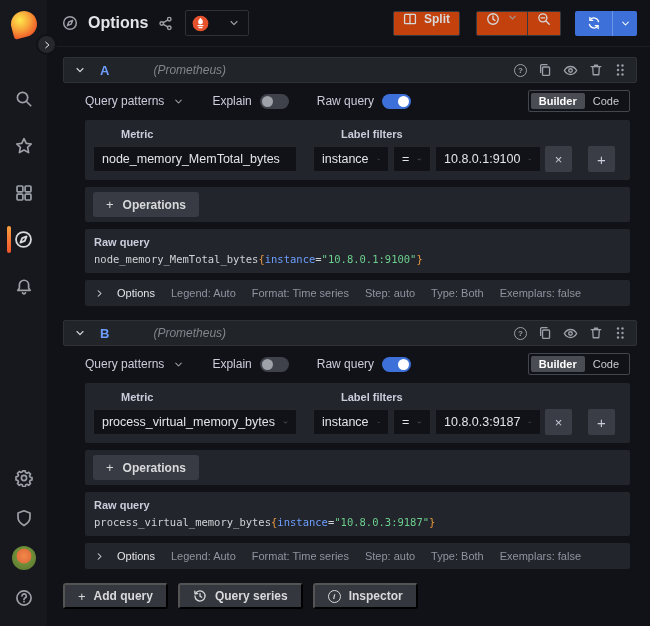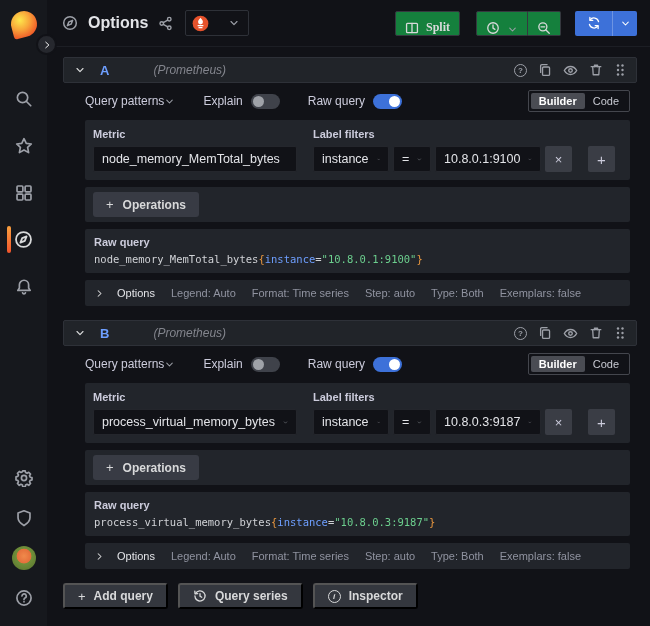--- a/index.html
+++ b/index.html
@@ -57,23 +57,23 @@
   .tb-title { display:flex; align-items:center; gap:8px; }
   .page-title { font-size:16px; font-weight:600; color:#e3e4e8; margin:0 2px; }
   .ds-picker {
     margin-left:12px; height:26px; width:64px;
     background:#111217; border:1px solid #2e3138; border-radius:2px;
     display:flex; align-items:center; justify-content:space-between; padding:0 8px 0 6px; cursor:pointer;
   }
   .prom-icon { width:17px; height:17px; }
   .tb-right { margin-left:auto; display:flex; align-items:center; }
   .tb-btn {
-    height:25px; background:#15803d; border:1px solid #35383f; border-radius:2px;
-    display:inline-flex; align-items:flex-end; gap:7px; padding:0 9px;
-    font-size:12px; font-weight:600; color:#d8d9da; cursor:pointer; white-space:nowrap;font-family:Liberation Serif, serif;
+    height:25px; background:#c2410c; border:1px solid #35383f; border-radius:2px;
+    display:inline-flex; align-items:flex-start; gap:7px; padding:0 9px;
+    font-size:12px; font-weight:600; color:#d8d9da; cursor:pointer; white-space:nowrap;
   }
   .gap8 { width:8px; } .gap14 { width:14px; }
   .btn-group { display:flex; }
   .btn-group .tb-btn:first-child { border-radius:2px 0 0 2px; }
   .btn-group .tb-btn:last-child { border-radius:0 2px 2px 0; border-left:none; }
   .refresh-group { display:flex; border-radius:2px; overflow:hidden; }
   .refresh-main {
     width:37px; height:25px; background:#3d71d9; display:flex; align-items:center; justify-content:center; cursor:pointer;
   }
   .refresh-caret {
@@ -92,39 +92,39 @@
   .ds-name { font-size:12px; font-style:italic; color:#83858d; margin-left:44px; }
   .ph-actions { margin-left:auto; display:flex; align-items:center; gap:11px; }
   .qcircle {
     width:13px; height:13px; border:1.4px solid #9da0a8; border-radius:50%;
     display:flex; align-items:center; justify-content:center;
     font-size:8px; font-weight:700; color:#9da0a8; cursor:pointer;
   }
   .panel-body { padding:4px 7px 0 22px; }
 
   .row-toolbar { display:flex; align-items:center; height:24px; margin:2px 0 7px; }
-  .txt-btn { display:flex; align-items:center; font-size:12px; color:#ccccdc; cursor:pointer; }
+  .txt-btn { display:flex; align-items:center; gap:9px; font-size:12px; color:#ccccdc; cursor:pointer; }
   .tgl-group { display:flex; align-items:center; gap:8px; margin-left:28px; }
   .tgl-label { font-size:12px; color:#ccccdc; }
   .toggle { width:29px; height:15px; border-radius:8px; position:relative; cursor:pointer; }
   .toggle.off { background:#3f424a; }
   .toggle.off::after { content:""; position:absolute; left:2px; top:2px; width:11px; height:11px; border-radius:50%; background:#9fa2a8; }
   .toggle.on { background:#3d71d9; }
   .toggle.on::after { content:""; position:absolute; right:2px; top:2px; width:11px; height:11px; border-radius:50%; background:#ffffff; }
   .seg-control {
     margin-left:auto; display:flex; border:1px solid #44464d; border-radius:2px;
     padding:2px; height:22px;
   }
   .seg-btn { height:16px; display:flex; align-items:center; padding:0 8px; font-size:11px; border-radius:2px; cursor:pointer; }
   .seg-btn.active { background:#4a4c53; color:#ffffff; font-weight:700; }
   .seg-btn.idle { color:#c7c9d1; }
 
   .card { background:#22252b; border-radius:2px; margin-bottom:7px; }
   .card.fields { padding:8px; display:flex; gap:16px; }
-  .field-label { font-size:11px; font-weight:700; color:#ccccdc; margin-bottom:6px; }
+  .field-label { font-size:11px; font-weight:700; color:#ccccdc; margin-bottom:6px;margin-left:28px; }
   .select {
     height:26px; background:#111217; border:1px solid #24262c; border-radius:2px;
     display:flex; align-items:center; justify-content:space-between; gap:8px;
     padding:0 8px; font-size:12.5px; color:#e3e4e8; cursor:pointer; white-space:nowrap;
   }
   .filters-row { display:flex; align-items:center; gap:4px; }
   .sq-btn {
     width:27px; height:26px; border-radius:2px; background:#3a3d45;
     display:flex; align-items:center; justify-content:center;
     font-size:13px; color:#ccccdc; cursor:pointer;

